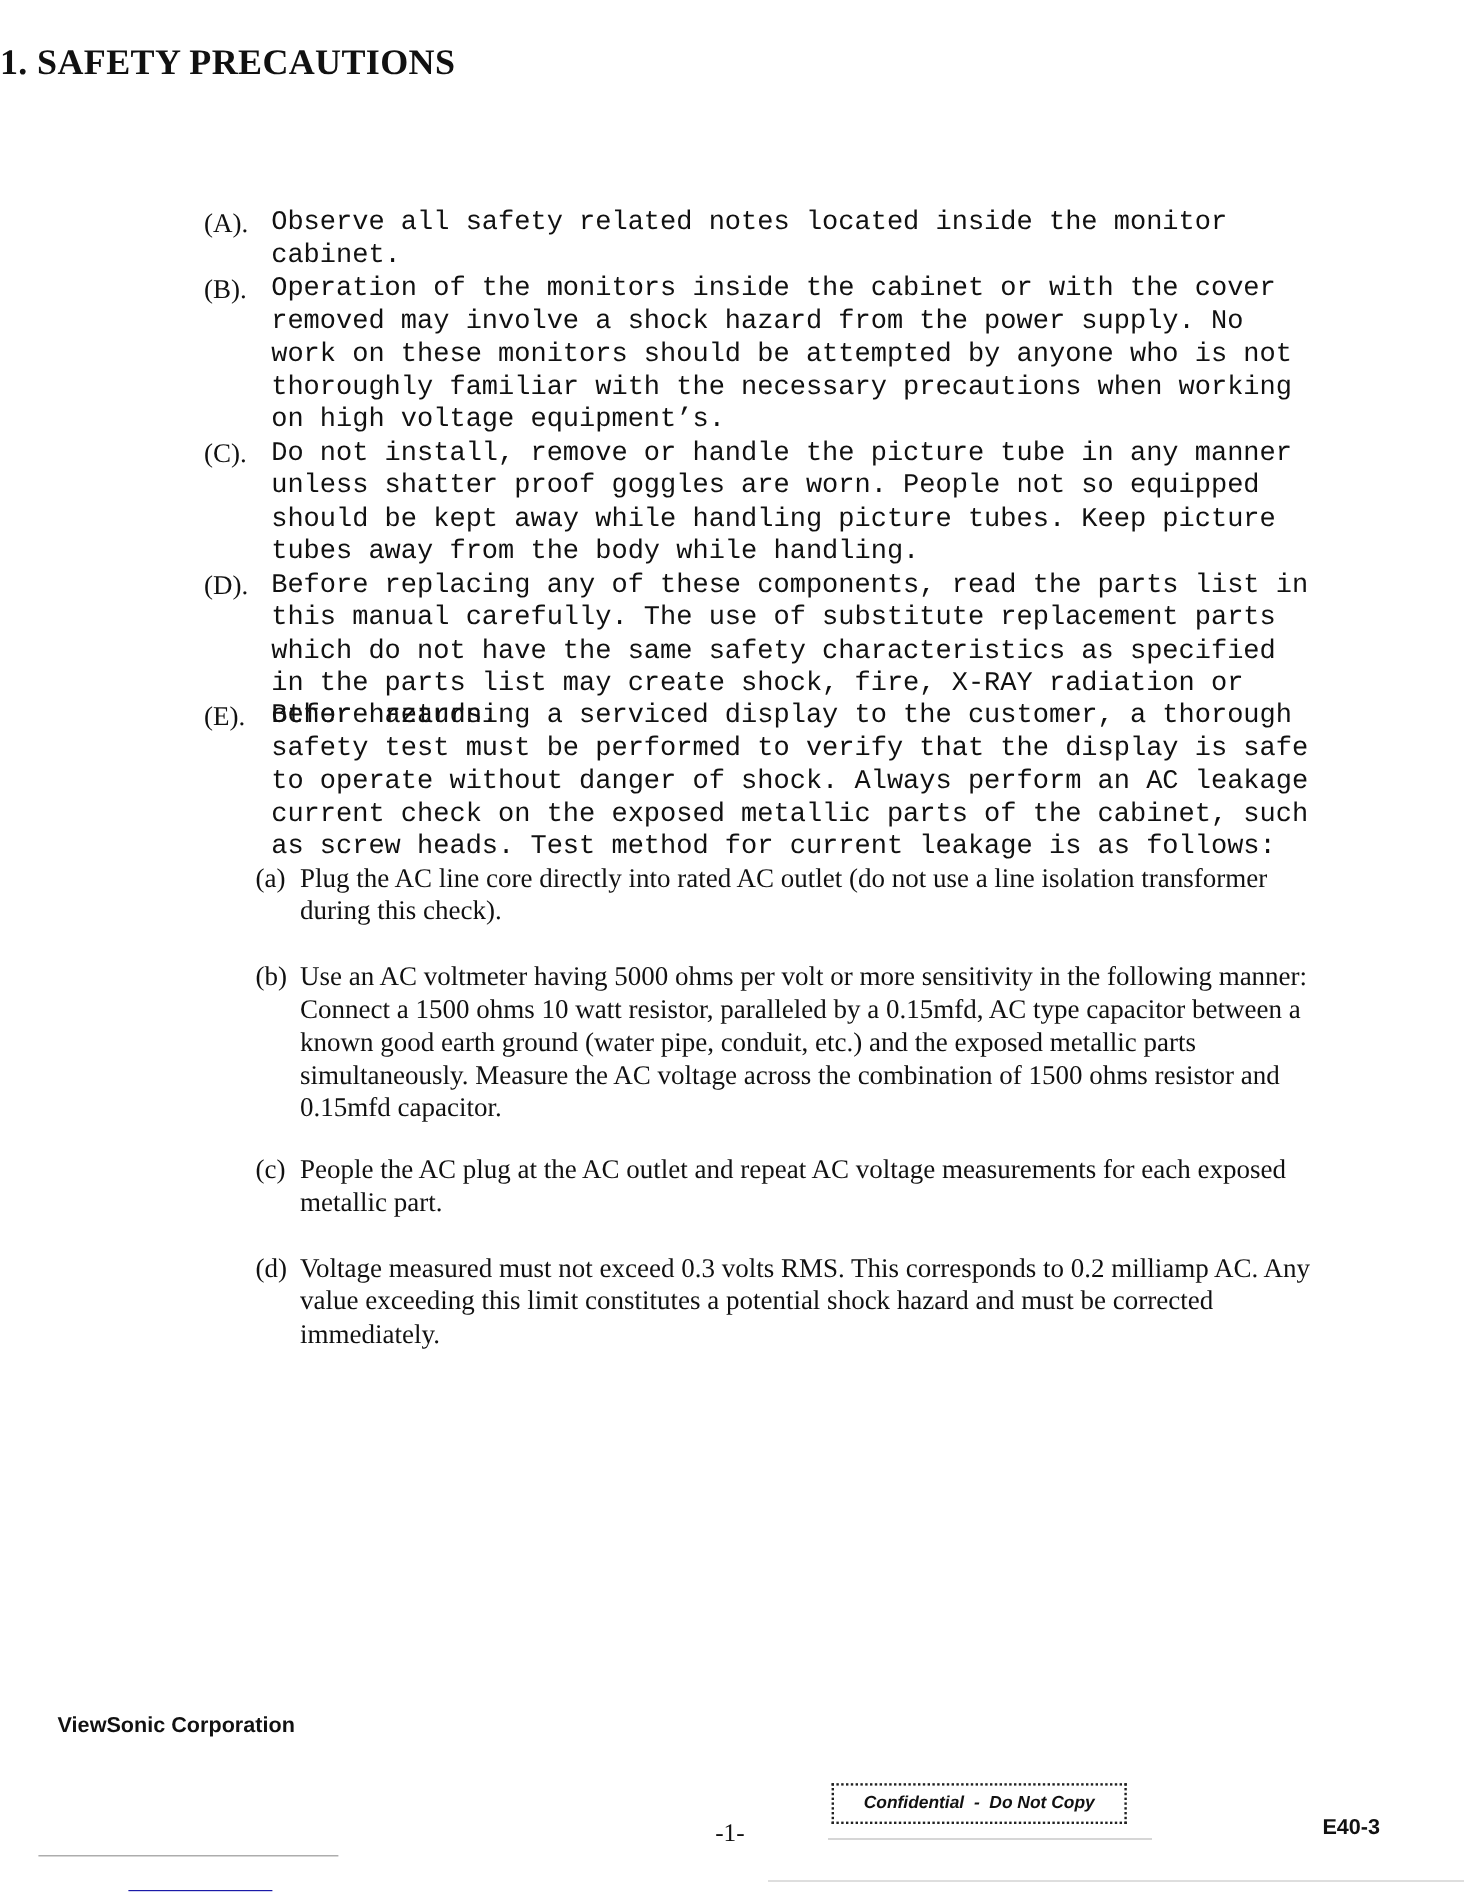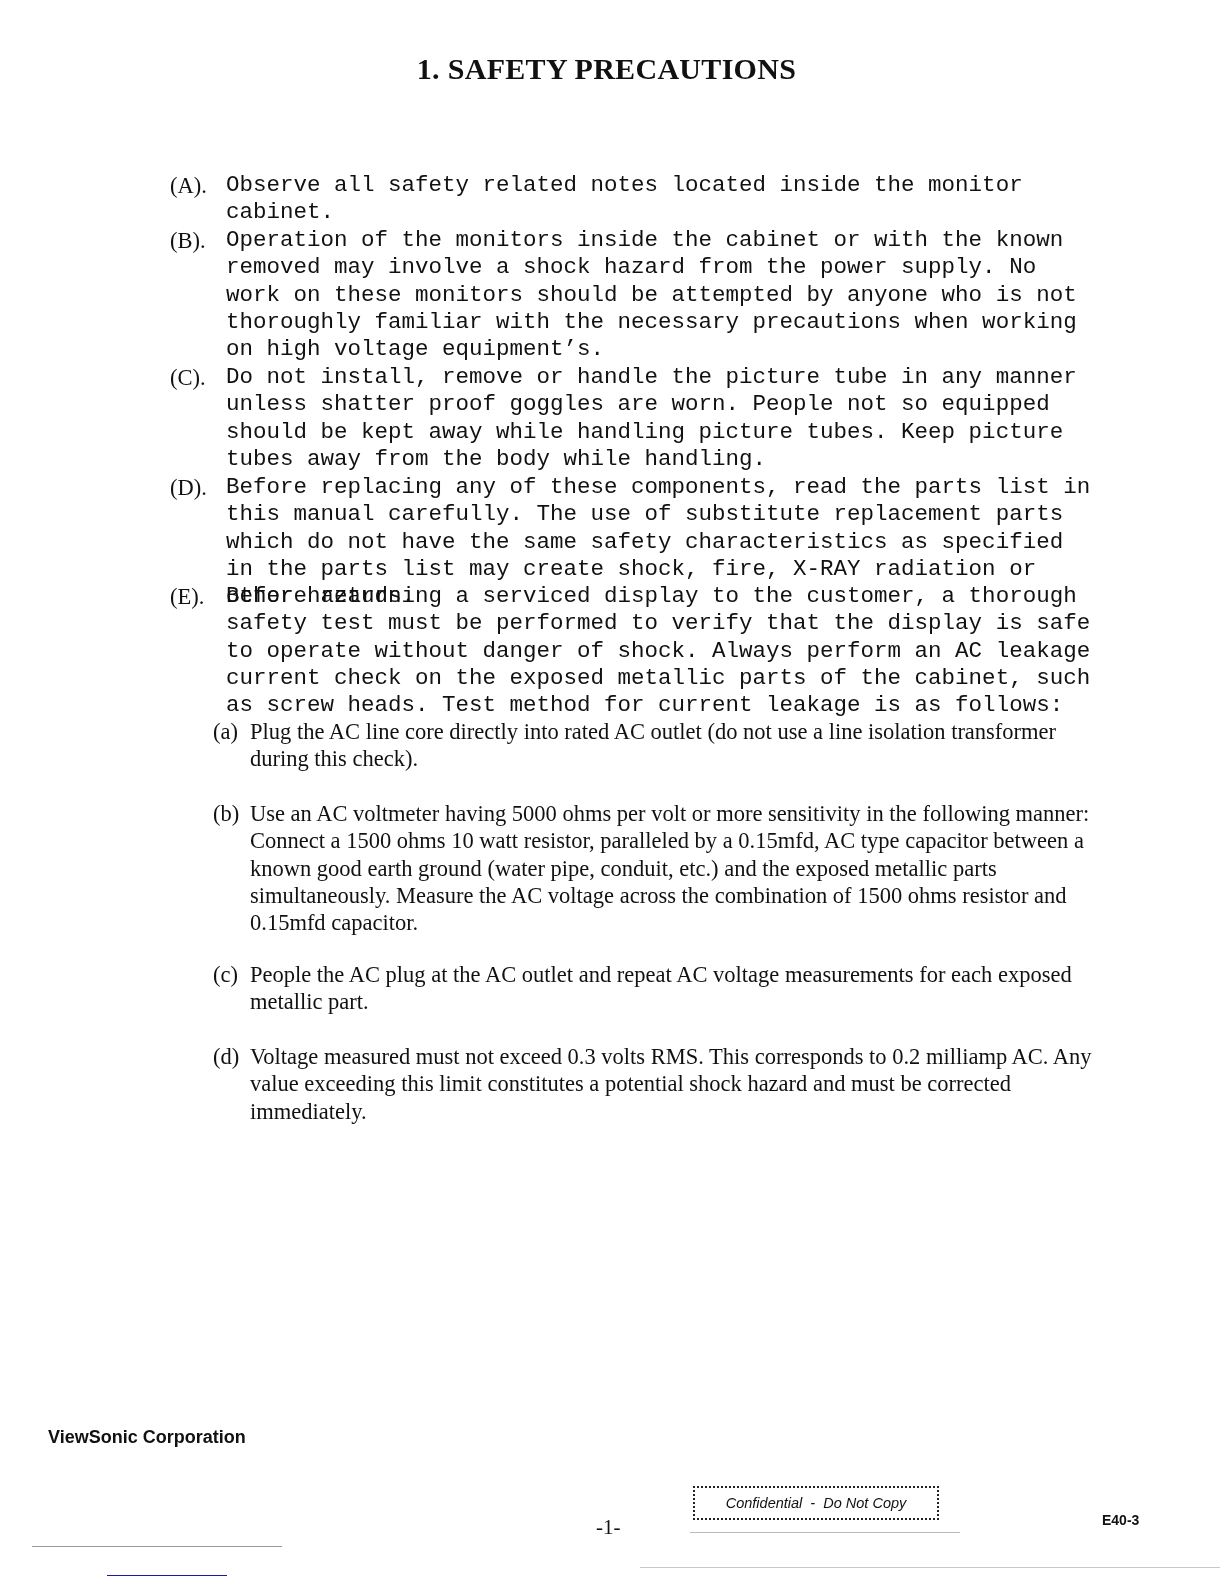--- a/index.html
+++ b/index.html
@@ -10,24 +10,23 @@
     body {
       width: 1225px;
       height: 1585px;
       position: relative;
       overflow: hidden;
       font-family: "Liberation Serif", "DejaVu Serif", serif;
       color: #111111;
     }
     .page-title {
       position: absolute;
-      top: 52px;
+      top: 36px;
       left: 0;
       width: 1213px;
-      text-align: center;
       font-size: 30px;
       font-weight: bold;
       letter-spacing: 0.3px;
       margin: 0;
     }
     .section {
       position: absolute;
       left: 170px;
       width: 930px;
       font-size: 22.5px;
@@ -95,40 +94,40 @@
       top: 1486px;
       width: 246px;
       height: 34px;
       border: 2px dotted #222;
       box-sizing: border-box;
       display: flex;
       align-items: center;
       justify-content: center;
       font-family: "Liberation Sans", "DejaVu Sans", sans-serif;
       font-style: italic;
-      font-weight: normal;
+      font-weight: bold;
       font-size: 14.5px;
       color: #111;
       text-align: center;
     }
     .confidential-rule {
       position: absolute;
       left: 690px;
       top: 1532px;
       width: 270px;
       height: 1px;
       background: #bbb;
     }
     .doc-code {
       position: absolute;
       left: 1102px;
       top: 1512px;
       font-family: "Liberation Sans", "DejaVu Sans", sans-serif;
       font-weight: bold;
-      font-size: 14px;
+      font-size: 18px;
       color: #111;
     }
     .bottom-rule {
       position: absolute;
       left: 640px;
       top: 1567px;
       width: 580px;
       height: 1px;
       background: #c8c8c8;
     }
@@ -138,21 +137,21 @@
 
 <h1 class="page-title">1. SAFETY PRECAUTIONS</h1>
 
 <div class="section" style="top:172px;">
   <span class="marker">(A).</span>
   <div class="body">Observe all safety related notes located inside the monitor cabinet.</div>
 </div>
 
 <div class="section" style="top:227px;">
   <span class="marker">(B).</span>
-  <div class="body">Operation of the monitors inside the cabinet or with the known removed may involve a shock hazard from the power supply. No work on these monitors should be attempted by anyone who is not thoroughly familiar with the necessary precautions when working on high voltage equipment’s.</div>
+  <div class="body">Operation of the monitors inside the cabinet or with the cover removed may involve a shock hazard from the power supply. No work on these monitors should be attempted by anyone who is not thoroughly familiar with the necessary precautions when working on high voltage equipment’s.</div>
 </div>
 
 <div class="section" style="top:364px;">
   <span class="marker">(C).</span>
   <div class="body">Do not install, remove or handle the picture tube in any manner unless shatter proof goggles are worn. People not so equipped should be kept away while handling picture tubes. Keep picture tubes away from the body while handling.</div>
 </div>
 
 <div class="section" style="top:474px;">
   <span class="marker">(D).</span>
   <div class="body">Before replacing any of these components, read the parts list in this manual carefully. The use of substitute replacement parts which do not have the same safety characteristics as specified in the parts list may create shock, fire, X-RAY radiation or other hazards.</div>

